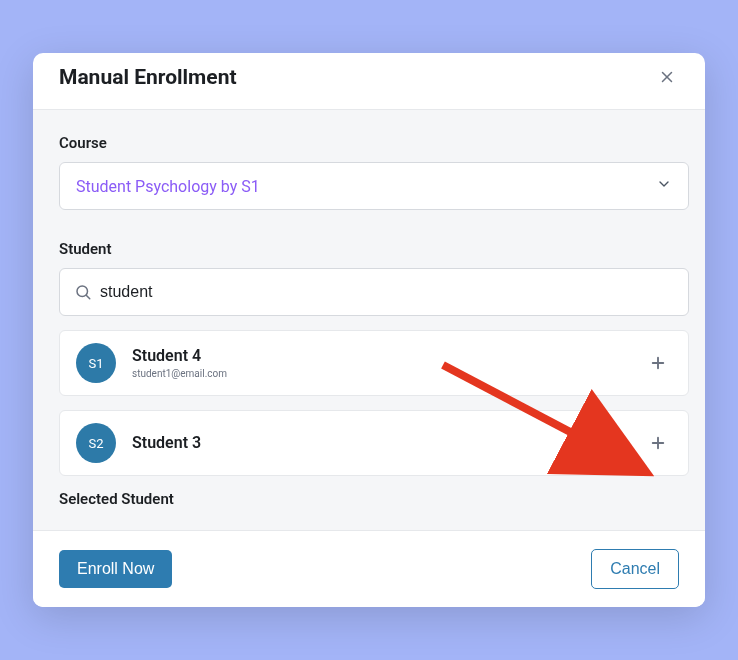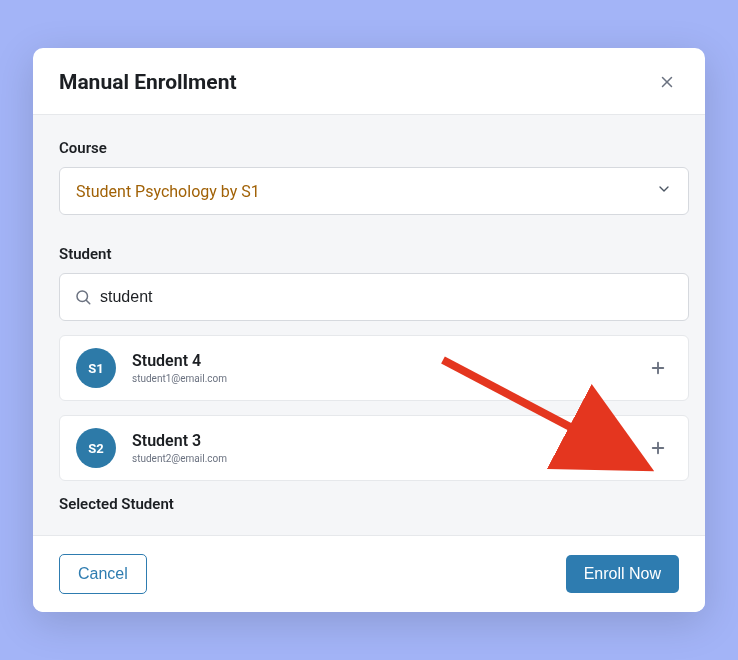--- a/index.html
+++ b/index.html
@@ -23,21 +23,21 @@
       width: 672px;
       box-shadow: 0 10px 40px rgba(0,0,0,0.15);
       display: flex;
       flex-direction: column;
       overflow: hidden;
     }
     .modal-header {
       display: flex;
       align-items: center;
       justify-content: space-between;
-      padding: 22px 26px 20px 26px;
+      padding: 12px 26px 20px 26px;
       border-bottom: 1px solid #e6e8eb;
       gap: 42px;
     }
     .modal-title {
       font-size: 21px;
       font-weight: 700;
       color: #1c1f23;
     }
     .close-btn {
       width: 24px;
@@ -67,21 +67,21 @@
       height: 48px;
       display: flex;
       align-items: center;
       padding: 0 16px;
       cursor: pointer;
       margin-bottom: 30px;
     }
     .select-value {
       flex: 1;
       font-size: 16px;
-      color: #a16207;
+      color: #8b5cf6;
     }
     .chevron {
       color: #4b5563;
     }
     .search-wrap {
       position: relative;
       background: #fff;
       border: 1px solid #d6d9de;
       border-radius: 6px;
       height: 48px;
@@ -112,21 +112,21 @@
       align-items: center;
       margin-bottom: 14px;
     }
     .avatar {
       width: 40px;
       height: 40px;
       border-radius: 50%;
       background: #2d7aa8;
       color: #fff;
       font-size: 13px;
-      font-weight: 700;
+      font-weight: 400;
       display: flex;
       align-items: center;
       justify-content: center;
       margin-right: 16px;
       flex-shrink: 0;
     }
     .student-info {
       flex: 1;
     }
     .student-name {
@@ -238,37 +238,36 @@
             <line x1="12" y1="5" x2="12" y2="19"></line>
             <line x1="5" y1="12" x2="19" y2="12"></line>
           </svg>
         </div>
       </div>
 
       <div class="student-card">
         <div class="avatar">S2</div>
         <div class="student-info">
           <div class="student-name">Student 3</div>
-          <div class="student-email">student2@email.com</div>
         </div>
         <div class="add-btn">
           <svg width="18" height="18" viewBox="0 0 24 24" fill="none" stroke="currentColor" stroke-width="2.5" stroke-linecap="round">
             <line x1="12" y1="5" x2="12" y2="19"></line>
             <line x1="5" y1="12" x2="19" y2="12"></line>
           </svg>
         </div>
       </div>
 
       <div class="selected-label">Selected Student</div>
 
     </div>
 
     <div class="modal-footer">
+      <button class="btn btn-primary">Enroll Now</button>
       <button class="btn btn-cancel">Cancel</button>
-      <button class="btn btn-primary">Enroll Now</button>
     </div>
 
   </div>
 
   <svg class="arrow-overlay" style="left:400px; top:302px;" width="240" height="140" viewBox="0 0 240 140">
     <defs>
       <marker id="arrowhead" markerWidth="12" markerHeight="12" refX="9" refY="6" orient="auto">
         <polygon points="0 0, 12 6, 0 12" fill="#e4361f"></polygon>
       </marker>
     </defs>

